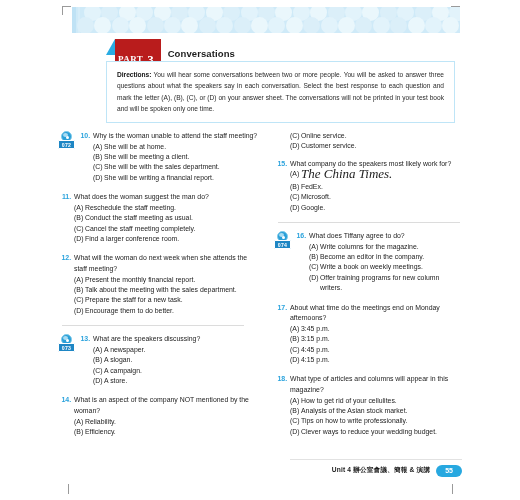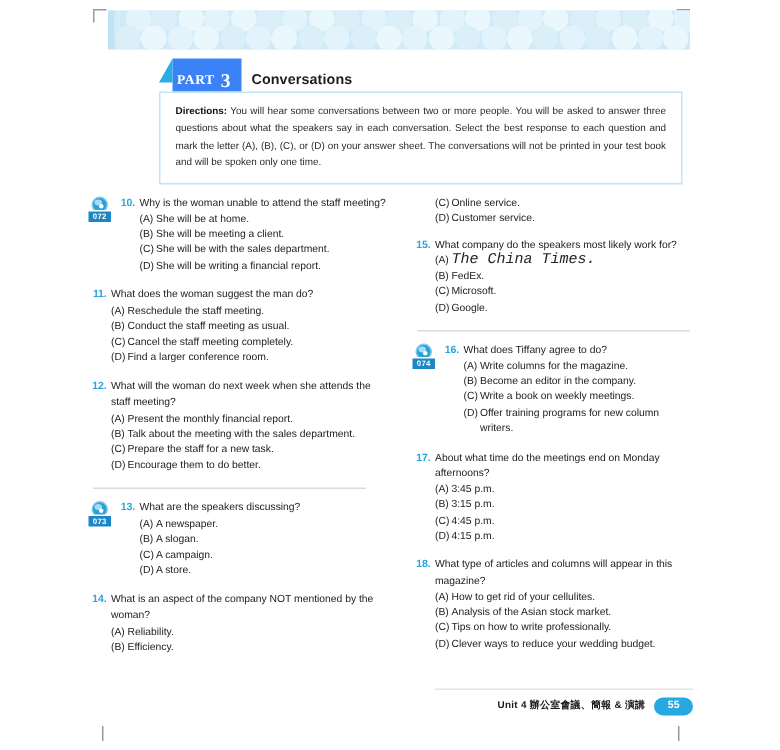--- a/index.html
+++ b/index.html
@@ -48,22 +48,22 @@
     position: absolute; left: 6px; top: 0; width: 2px; height: 26px;
     background: #d6edf9;
   }
 
   
   .part-row {
     position: absolute; left: 106px; top: 39px;
     display: flex; align-items: center;
   }
   .part-tab {
-    display: flex; align-items: center;
-    background: #3b82f6;
+    display: flex; align-items: flex-end;
+    background: #b91c1c;
     height: 28px;
     padding: 0 7px 0 3px;
     position: relative;
     margin-left: 9px;
   }
   .part-tab:before {
     content: ""; position: absolute; left: -9px; top: 0;
     width: 0; height: 0;
     border-style: solid;
     border-width: 0 0 16px 9px;
@@ -129,23 +129,23 @@
     margin-left: 3px; flex: 1;
   }
   .choices { margin-left: 16px; margin-top: 0px; }
   .choice {
     display: flex; align-items: flex-start;
     font-size: 6.9px; color: #222; line-height: 10.4px;
   }
   .clet { width: 11px; flex: none; }
   .ctxt { flex: 1; }
   .ctxt .it {
-    font-family: Liberation Mono, monospace;
+    font-family: Liberation Serif, serif;
     font-style: italic;
-    font-size: 10px;
+    font-size: 13px;
     text-align: right;
   }
 
   
   .cd-icon {
     position: absolute; left: 0px; top: 0px;
     width: 17px; height: 19px;
   }
   .cd-disc {
     position: absolute; left: 3px; top: 0px;

